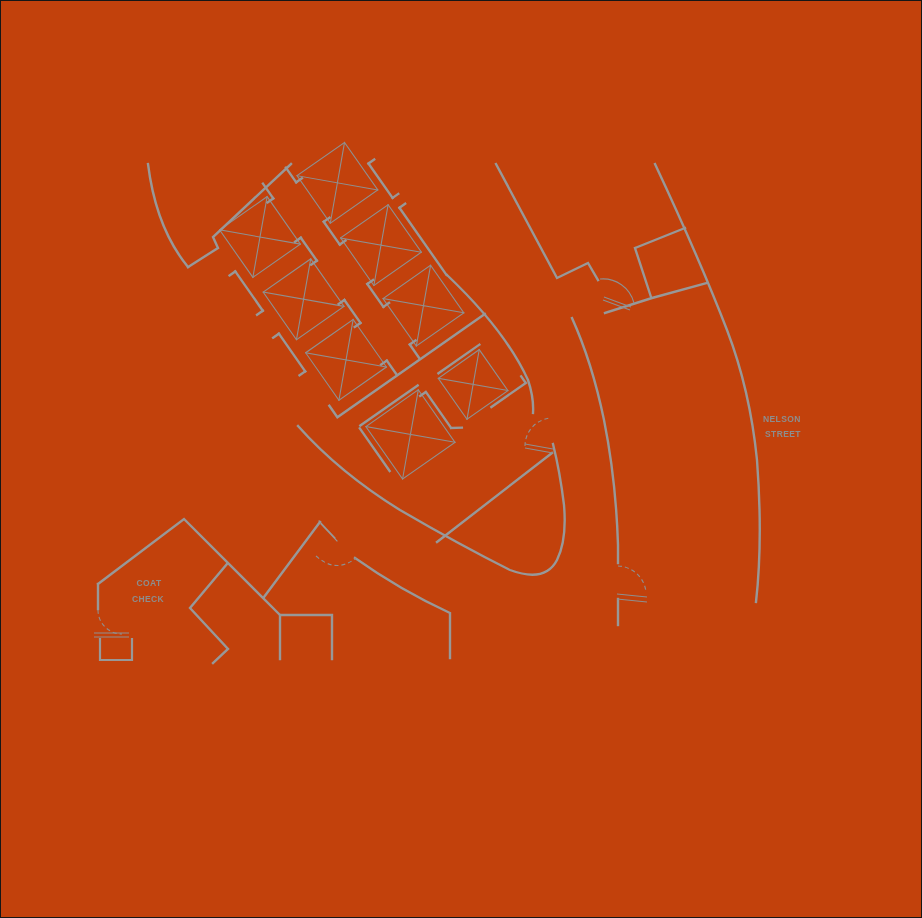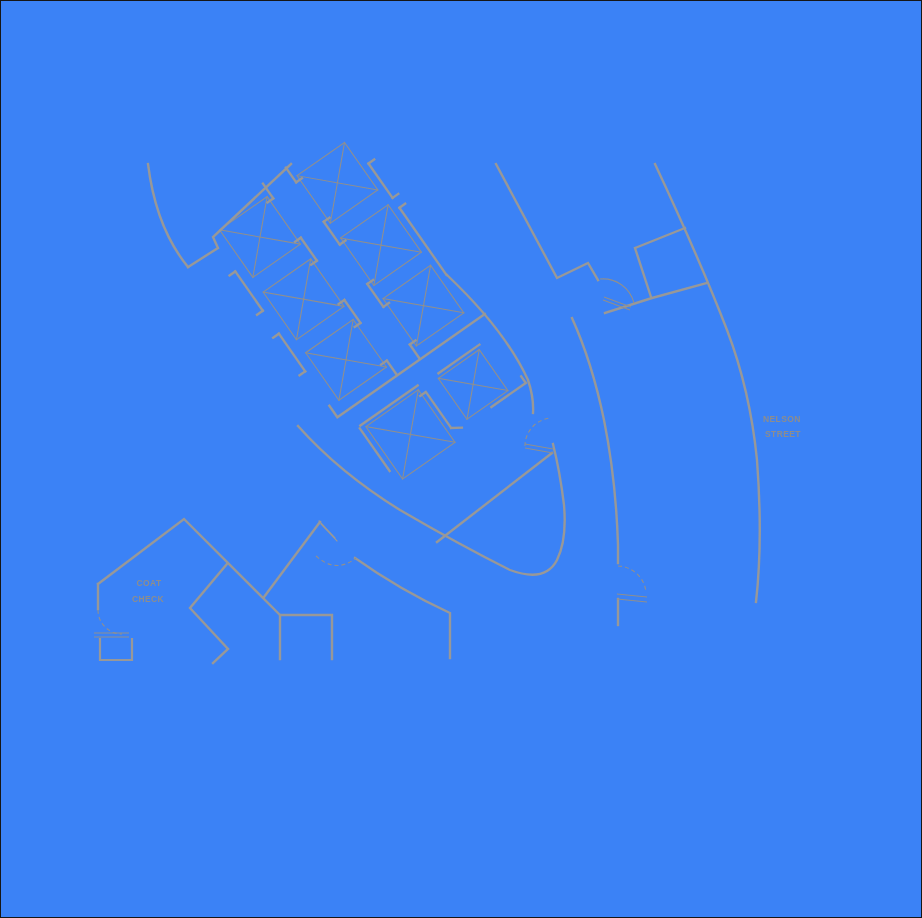--- a/index.html
+++ b/index.html
@@ -5,21 +5,21 @@
   html, body {
     margin: 0;
     padding: 0;
     background: #000;
     font-family: "Liberation Sans", sans-serif;
   }
   .plan-stage {
     position: relative;
     width: 922px;
     height: 918px;
-    background: #3b82f6;
+    background: #c2410c;
     overflow: hidden;
     box-shadow: inset 0 0 0 1px #161616;
   }
   svg text {
     font-family: "Liberation Sans", sans-serif;
     font-weight: bold;
     font-size: 8.5px;
     letter-spacing: 0.4px;
   }
 </style>

